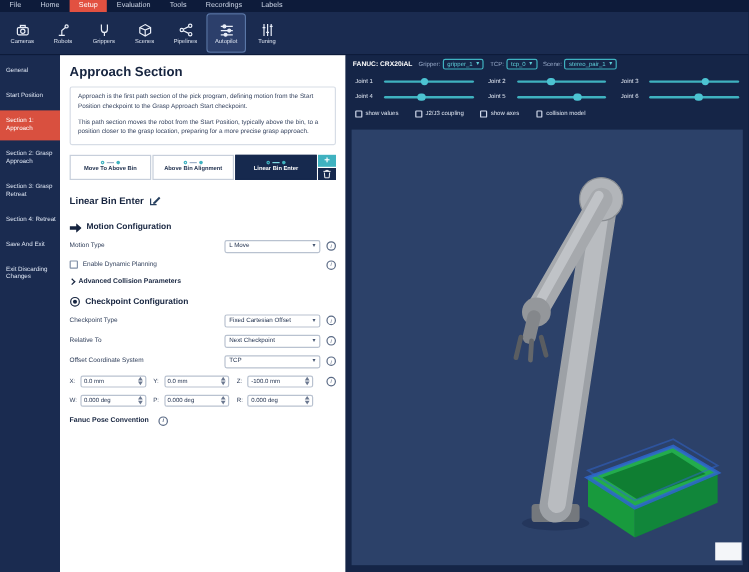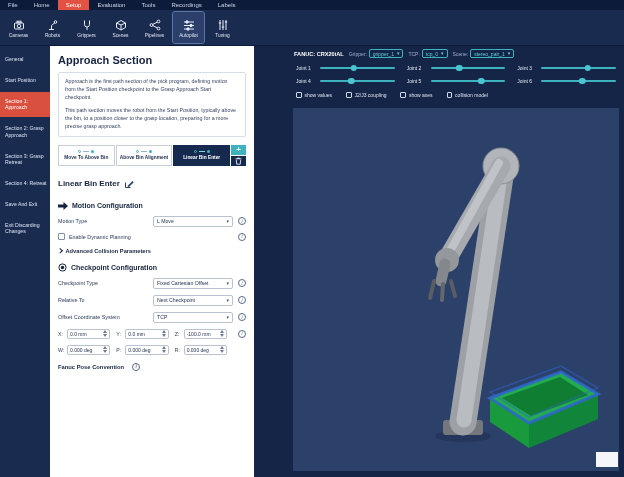--- a/index.html
+++ b/index.html
@@ -20,21 +20,21 @@
   .tlabel{font-size:4.8px;color:#dfe6f2;white-space:nowrap}
   .ticon{height:13px;display:flex;align-items:flex-end}
   .ticon svg{display:block;stroke:#e9eef8;fill:none;stroke-width:1}
 
   
   .sidebar{position:absolute;top:46px;left:0;width:50px;bottom:0;background:#1a2b50;padding-top:4px}
   .side-item{padding:6px 3px 6px 5px;font-size:5.2px;line-height:1.3;color:#dce4f2;margin-bottom:2px}
   .side-item.active{background:#d9503f;color:#fff}
 
   
-  .main{position:absolute;top:46px;left:50px;width:204px;bottom:0;background:#fff;padding:6px 8px}
+  .main{position:absolute;top:46px;left:50px;width:238px;bottom:0;background:#fff;padding:6px 8px}
   .main-title{font-size:11px;font-weight:bold;color:#16243f;margin:2px 0 6px}
   .desc{border:1px solid #d7dde6;border-radius:2px;padding:5px 6px;font-size:5.3px;color:#35435f;line-height:1.5}
   .desc .p2{margin-top:5px}
   .tabs{display:flex;margin-top:8px;height:21px;gap:1px}
   .tab{flex:1;border:1px solid #c7cfdb;background:#fff;display:flex;flex-direction:column;
        align-items:center;justify-content:center;gap:2px}
   .tab-label{font-size:4.8px;font-weight:bold;color:#233350;white-space:nowrap}
   .tab.active{background:#16294e;border-color:#16294e}
   .tab.active .tab-label{color:#fff}
   .cpg{display:flex;align-items:center;gap:2px}

